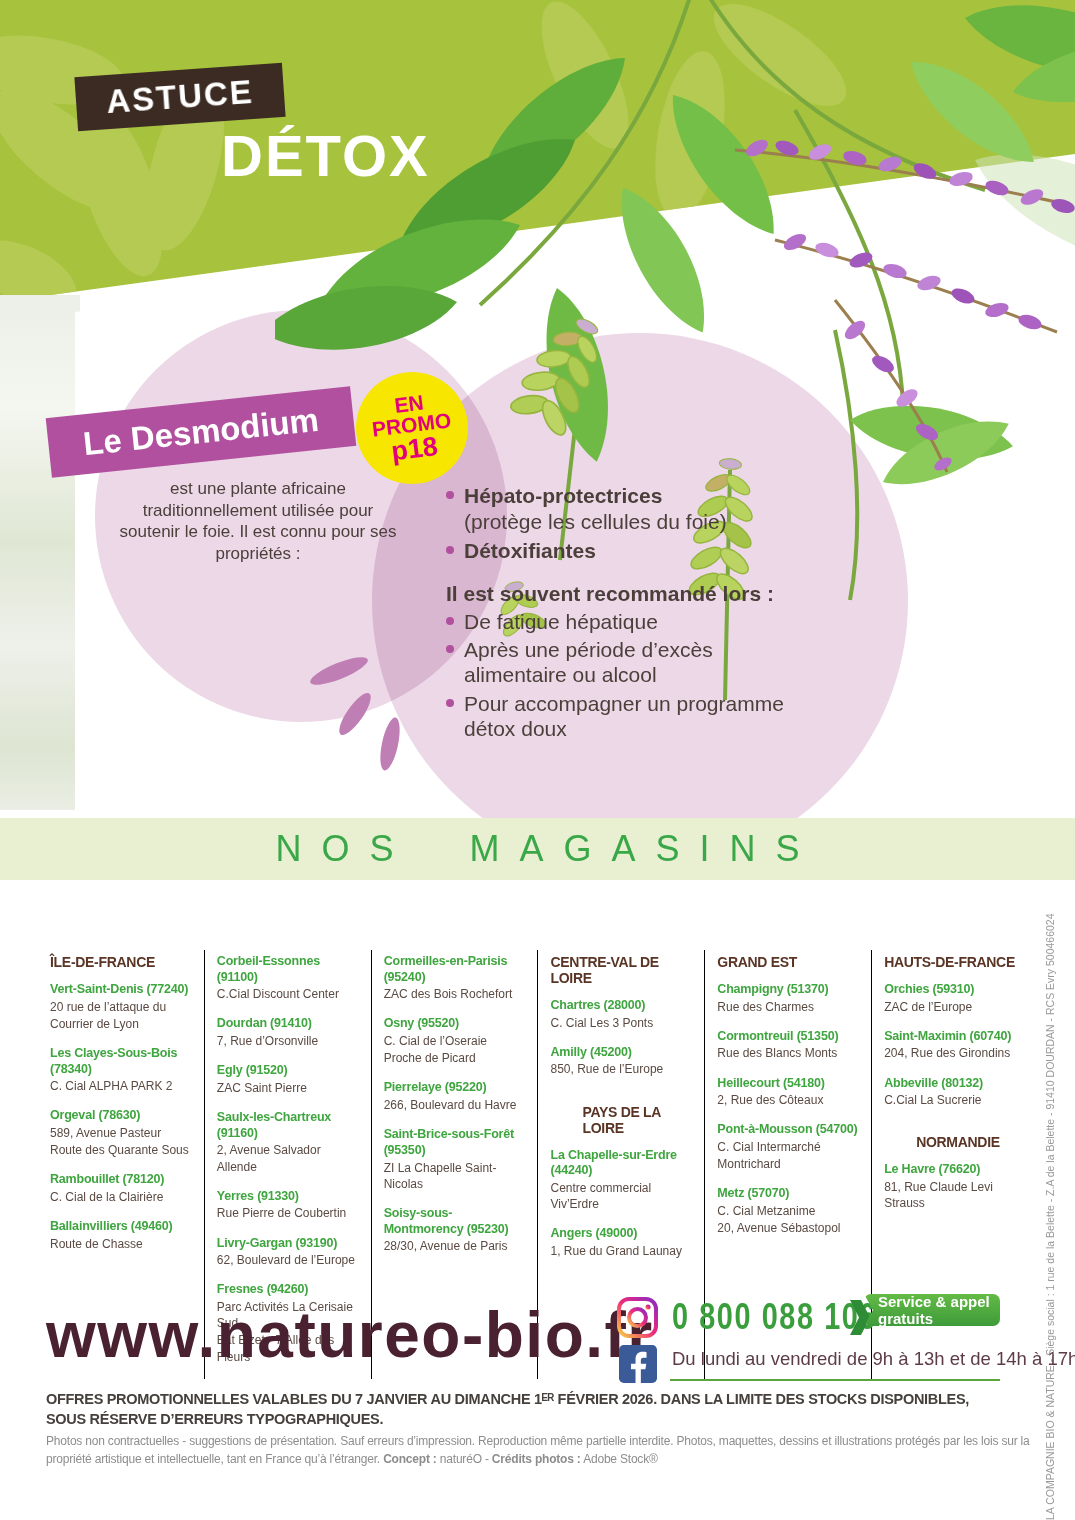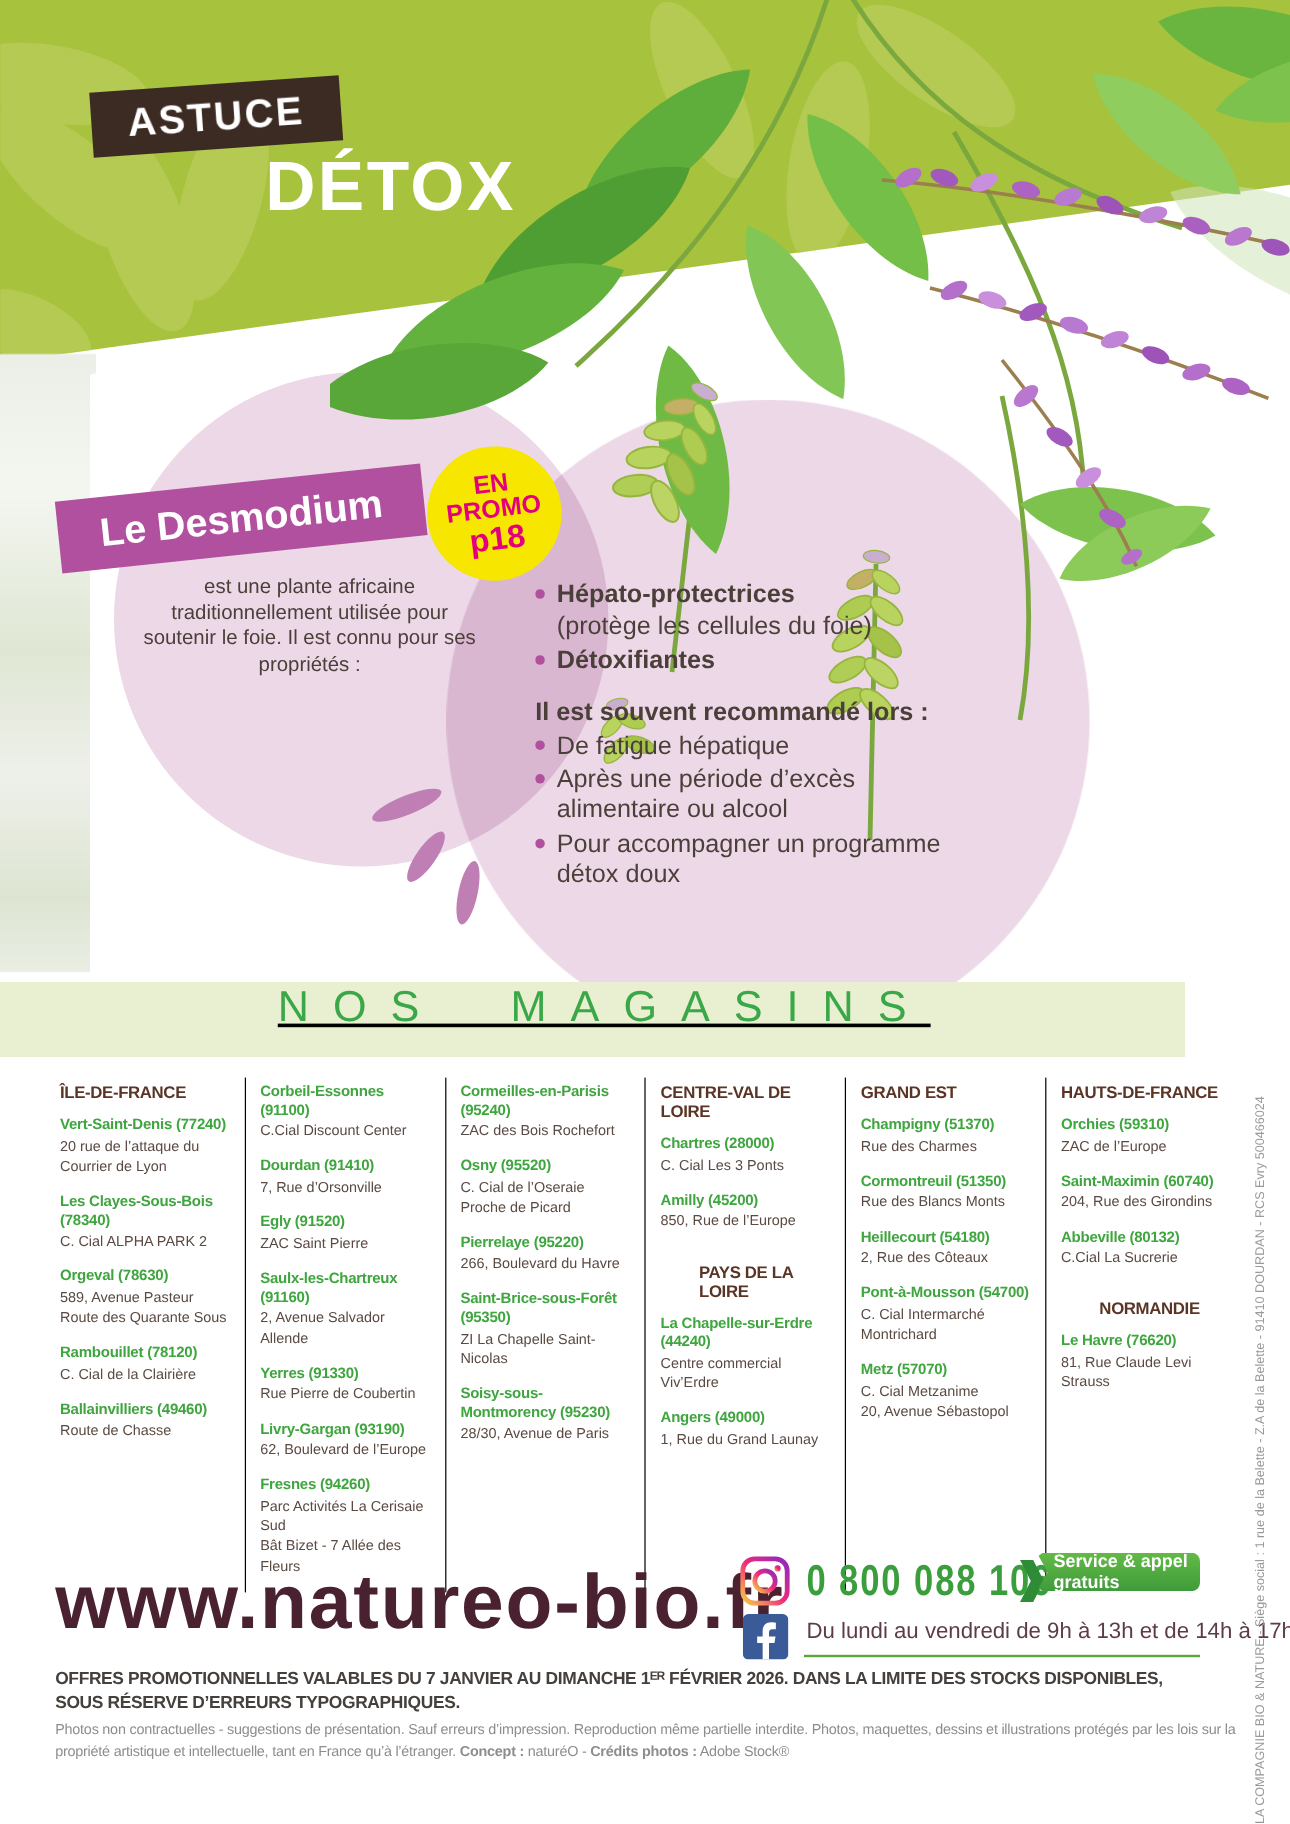--- a/index.html
+++ b/index.html
@@ -48,24 +48,24 @@
   .props .ttl{font-weight:bold;}
   .props .sub{display:block;}
   .reco-heading{position:absolute;left:446px;top:582px;color:var(--c-body);font-size:21px;font-weight:bold;}
   .reco{position:absolute;left:446px;top:609px;width:370px;list-style:none;}
   .reco li{position:relative;padding-left:18px;color:var(--c-body);font-size:21px;line-height:1.2;margin-bottom:3px;}
 
   .sparkles{position:absolute;left:292px;top:648px;}
   .plant{position:absolute;left:275px;top:0;pointer-events:none;}
 
   
-  .mag-band{position:absolute;left:0;top:818px;width:987px;height:62px;background:var(--c-bandbg);
-    display:flex;align-items:flex-start;justify-content:center;text-decoration:underline;}
+  .mag-band{position:absolute;left:0;top:818px;width:1075px;height:62px;background:var(--c-bandbg);
+    display:flex;align-items:center;justify-content:center;}
   .mag-band span{color:var(--c-bandtext);font-size:36px;letter-spacing:20px;word-spacing:26px;text-indent:20px;}
-  .mag-grid{position:absolute;left:50px;top:898px;width:988px;display:flex;}
+  .mag-grid{position:absolute;left:50px;top:950px;width:988px;display:flex;}
   .mag-col{flex:1 1 0;padding:4px 8px 0 0;min-height:388px;}
   .mag-col + .mag-col{border-left:1px solid #000000;padding-left:12px;}
   .region-h{color:var(--c-region);font-size:14px;font-weight:bold;letter-spacing:-0.3px;margin-bottom:12px;}
   .region-h:not(:first-child){margin-top:26px;margin-left:32px;}
   .store{margin-bottom:14px;}
   .store .city{color:var(--c-green);font-size:12.5px;font-weight:bold;line-height:1.25;letter-spacing:-0.2px;}
   .store .addr{color:var(--c-addr);font-size:12px;line-height:1.35;margin-top:1px;}
 
   
   .website{position:absolute;left:46px;top:1298px;color:var(--c-maroon);font-size:64px;font-weight:700;letter-spacing:1.5px;}

